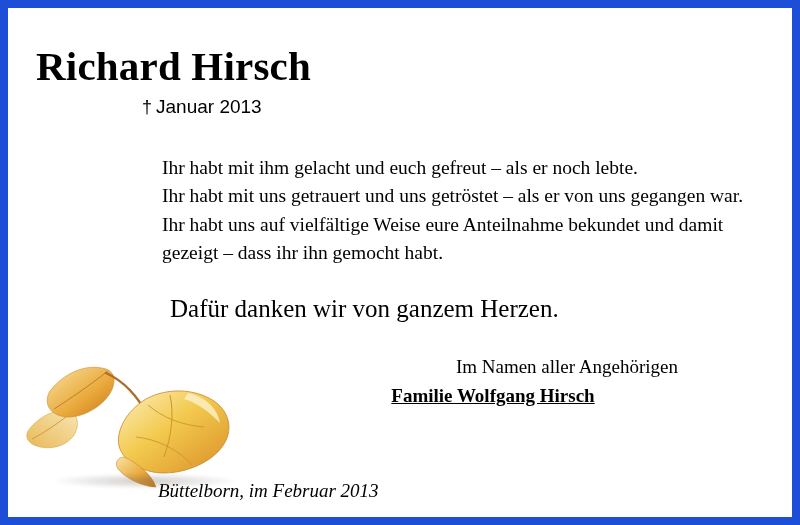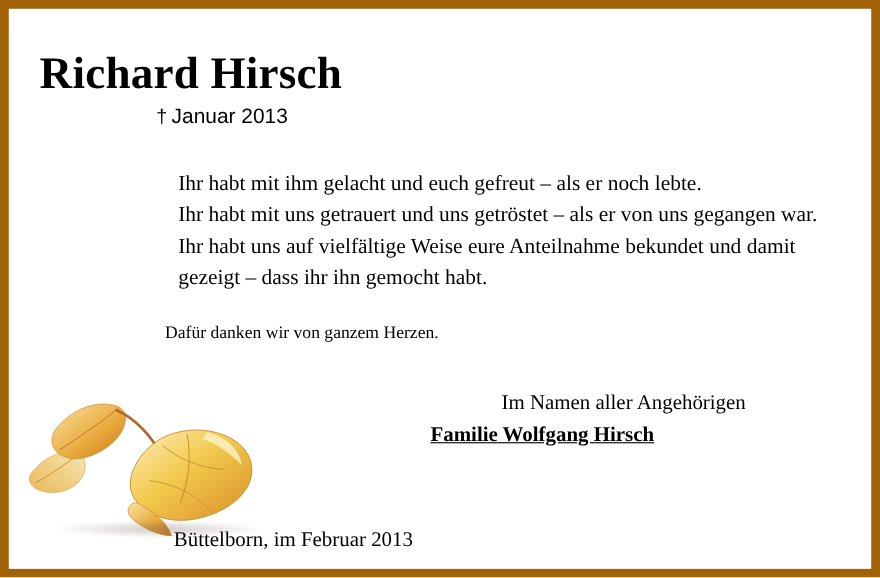--- a/index.html
+++ b/index.html
@@ -13,21 +13,21 @@
     font-family: "Liberation Serif", serif;
     color: #000000;
     overflow: hidden;
   }
   .notice {
     position: relative;
     box-sizing: border-box;
     width: 800px;
     height: 525px;
     background: #ffffff;
-    border: 8px solid #a16207;
+    border: 8px solid #1d4ed8;
     padding: 0;
     overflow: hidden;
   }
   .inner {
     position: relative;
     width: 100%;
     height: 100%;
     background: #ffffff;
   }
   .name {
@@ -60,23 +60,23 @@
     width: 630px;
     font-size: 19.5px;
     line-height: 1.45;
   }
   .body-text p {
     margin: 4px;
     white-space: pre-wrap;
   }
   .thanks {
     position: absolute;
-    left: 142px;
+    left: 162px;
     top: 283px;
-    font-size: 16px;
+    font-size: 25px;
     line-height: 1.45;
   }
   .signature {
     position: absolute;
     left: 300px;
     top: 345px;
     width: 370px;
     text-align: center;
     font-size: 19px;
     line-height: 1.5;
@@ -88,20 +88,21 @@
   .signature .sig-family {
     font-weight: bold;
     text-decoration: underline;
   }
   .place-date {
     position: absolute;
     left: 150px;
     top: 472px;
     font-size: 19px;
     white-space: nowrap;
+    font-style: italic;
   }
   
   .leaf-art {
     position: absolute;
     left: 12px;
     bottom: 18px;
     width: 240px;
     height: 160px;
     pointer-events: none;
   }

